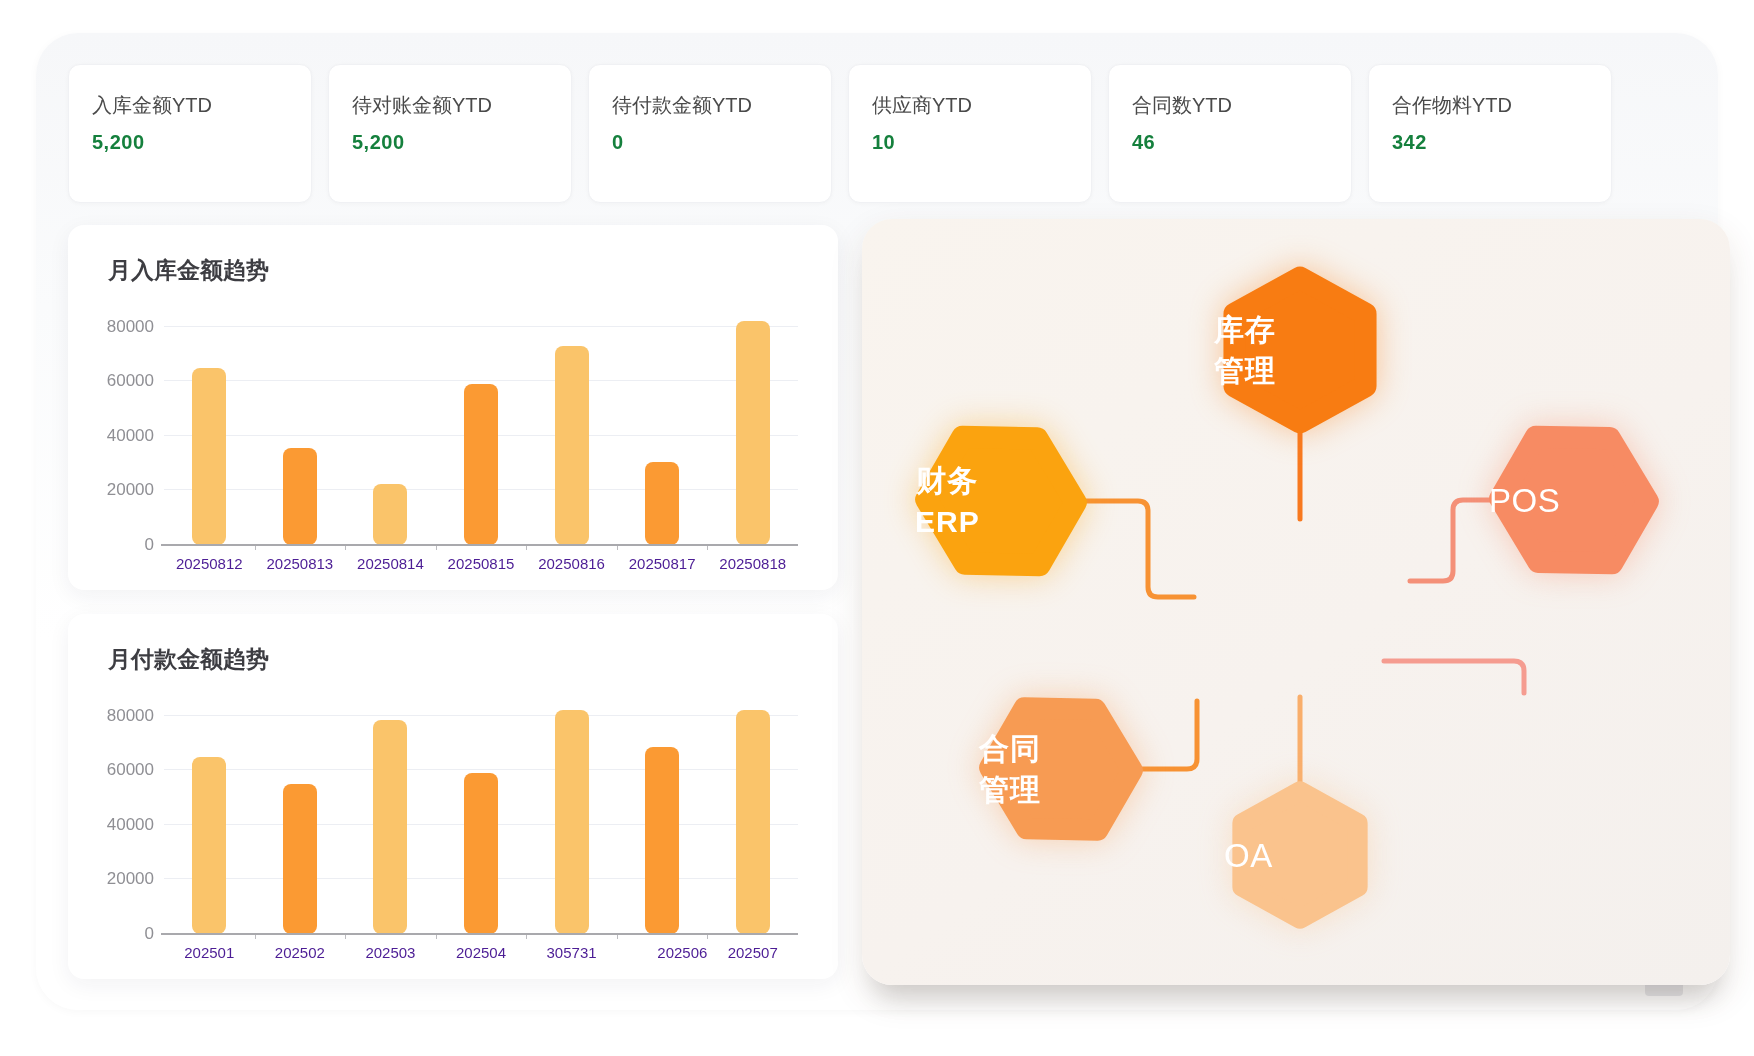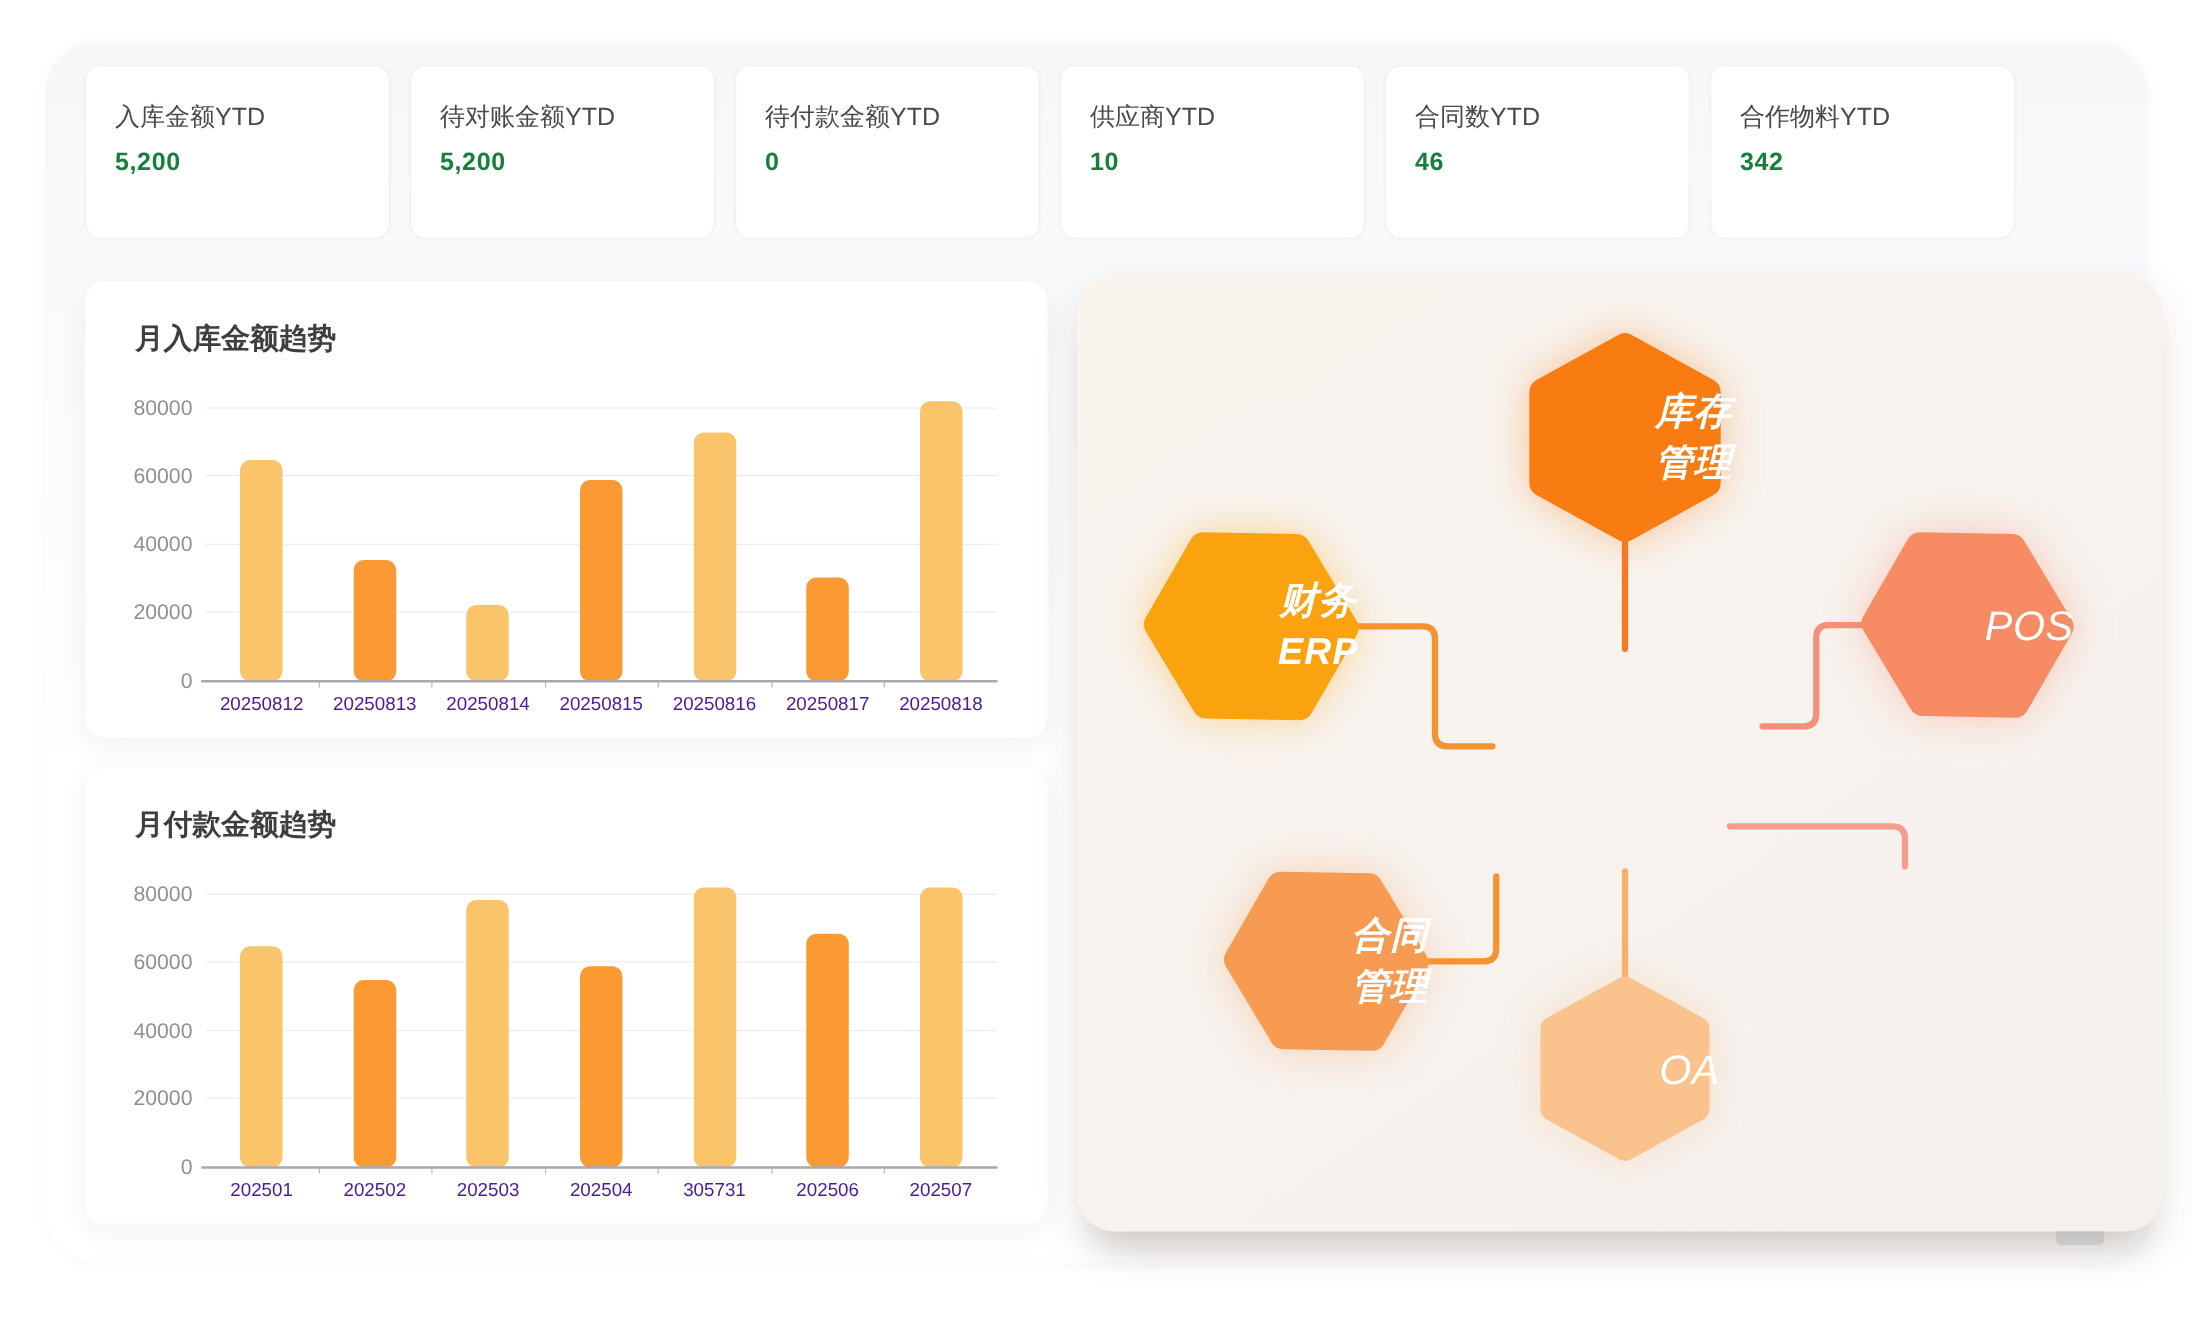--- a/index.html
+++ b/index.html
@@ -5,21 +5,21 @@
   html,body{margin:0;padding:0;background:#ffffff;}
   *{box-sizing:border-box;font-family:"Liberation Sans","DejaVu Sans",sans-serif;}
   .page{position:relative;width:1754px;height:1056px;background:#ffffff;overflow:hidden;}
 
   
   .shell{position:absolute;left:36px;top:33px;width:1682px;height:977px;border-radius:42px;
          background:linear-gradient(180deg,#f6f7f9 0%,#fafbfc 28%,#ffffff 62%);
          box-shadow:0 2px 10px rgba(0,0,0,.03);}
 
   
-  .kpi-row{position:absolute;left:68px;top:52px;width:1546px;display:flex;gap:16px;}
+  .kpi-row{position:absolute;left:68px;top:64px;width:1546px;display:flex;gap:16px;}
   .kpi-card{width:244px;height:139px;background:#ffffff;border:1px solid #f0f1f4;border-radius:12px;
             padding:27px 0 0 23px;box-shadow:0 1px 4px rgba(30,30,40,.03);}
   .kpi-label{font-size:20px;color:#4a4a4a;}
   .kpi-value{margin-top:12px;font-size:20px;font-weight:700;color:#15803d;letter-spacing:.5px;}
 
   
   .chart-card{position:absolute;left:68px;width:770px;height:365px;background:#ffffff;border-radius:16px;
               box-shadow:0 6px 22px rgba(40,40,60,.06);}
   #chart-0{top:225px;} #chart-1{top:614px;}
   .chart-title{position:absolute;left:40px;top:30px;font-size:23px;font-weight:700;color:#3d3d42;}
@@ -30,21 +30,21 @@
   .bar{position:absolute;bottom:0;width:34px;border-radius:8px;}
   .xlabel{position:absolute;top:250px;text-align:center;font-size:15px;color:#4c1d95;}
   .tick{position:absolute;top:240px;width:1px;height:5px;background:#bcbcc0;}
 
   
   .panel{position:absolute;left:862px;top:219px;width:868px;height:766px;border-radius:30px;z-index:2;
          background:linear-gradient(145deg,#f9f4ee 0%,#f7f2ee 55%,#f4f0ed 100%);
          box-shadow:0 14px 34px rgba(90,60,30,.12),0 26px 26px -14px rgba(0,0,0,.14);}
   .corner-tab{position:absolute;left:1645px;top:974px;width:38px;height:22px;background:#e9e9ec;border-radius:4px;z-index:1;}
   .connectors{position:absolute;left:0;top:0;width:868px;height:766px;z-index:1;}
-  .hex{position:absolute;z-index:3;display:flex;align-items:center;justify-content:flex-end;font-style:italic;}
+  .hex{position:absolute;z-index:3;display:flex;align-items:center;justify-content:flex-start;}
   .hex svg{position:absolute;inset:0;overflow:visible;}
   .hex .hex-label{position:relative;z-index:2;color:#ffffff;text-align:center;font-weight:700;
                   font-size:30px;line-height:41px;letter-spacing:1px;}
   .hex .latin{font-size:33px;font-weight:500;letter-spacing:.5px;}
 
   .cloud{position:absolute;left:306px;top:258px;width:260px;height:232px;z-index:4;}
   .cloud svg{position:absolute;inset:0;overflow:visible;filter:drop-shadow(0 12px 22px rgba(238,120,45,.30));}
   .cloud-label{position:absolute;left:0;right:0;top:130px;transform:translateY(-50%);text-align:center;
                color:#ffffff;font-size:64px;font-weight:700;letter-spacing:2px;}
 </style>
@@ -142,21 +142,21 @@
         <div class="bar" style="left: 209.429px; height: 214.091px; background: rgb(250, 196, 106);"></div>
         <div class="xlabel" style="left: 181.143px; width: 90.5714px;">202503</div>
         <div class="tick" style="left: 181.143px;"></div>
         <div class="bar" style="left: 300px; height: 160.909px; background: rgb(251, 154, 51);"></div>
         <div class="xlabel" style="left: 271.714px; width: 90.5714px;">202504</div>
         <div class="tick" style="left: 271.714px;"></div>
         <div class="bar" style="left: 390.571px; height: 223.636px; background: rgb(250, 196, 106);"></div>
         <div class="xlabel" style="left: 362.286px; width: 90.5714px;">305731</div>
         <div class="tick" style="left: 362.286px;"></div>
         <div class="bar" style="left: 481.143px; height: 186.818px; background: rgb(251, 154, 51);"></div>
-        <div class="xlabel" style="left: 452.857px; width: 90.5714px;">202506</div>
+        <div class="xlabel" style="left: 452.857px; width: 90.5714px; text-align: right;">202506</div>
         <div class="tick" style="left: 452.857px;"></div>
         <div class="bar" style="left: 571.714px; height: 223.636px; background: rgb(250, 196, 106);"></div>
         <div class="xlabel" style="left: 543.429px; width: 90.5714px;">202507</div>
         <div class="tick" style="left: 543.429px;"></div>
         <div class="axis-line"></div>
       </div>
   </section>
 
   <div class="corner-tab"></div>
 

